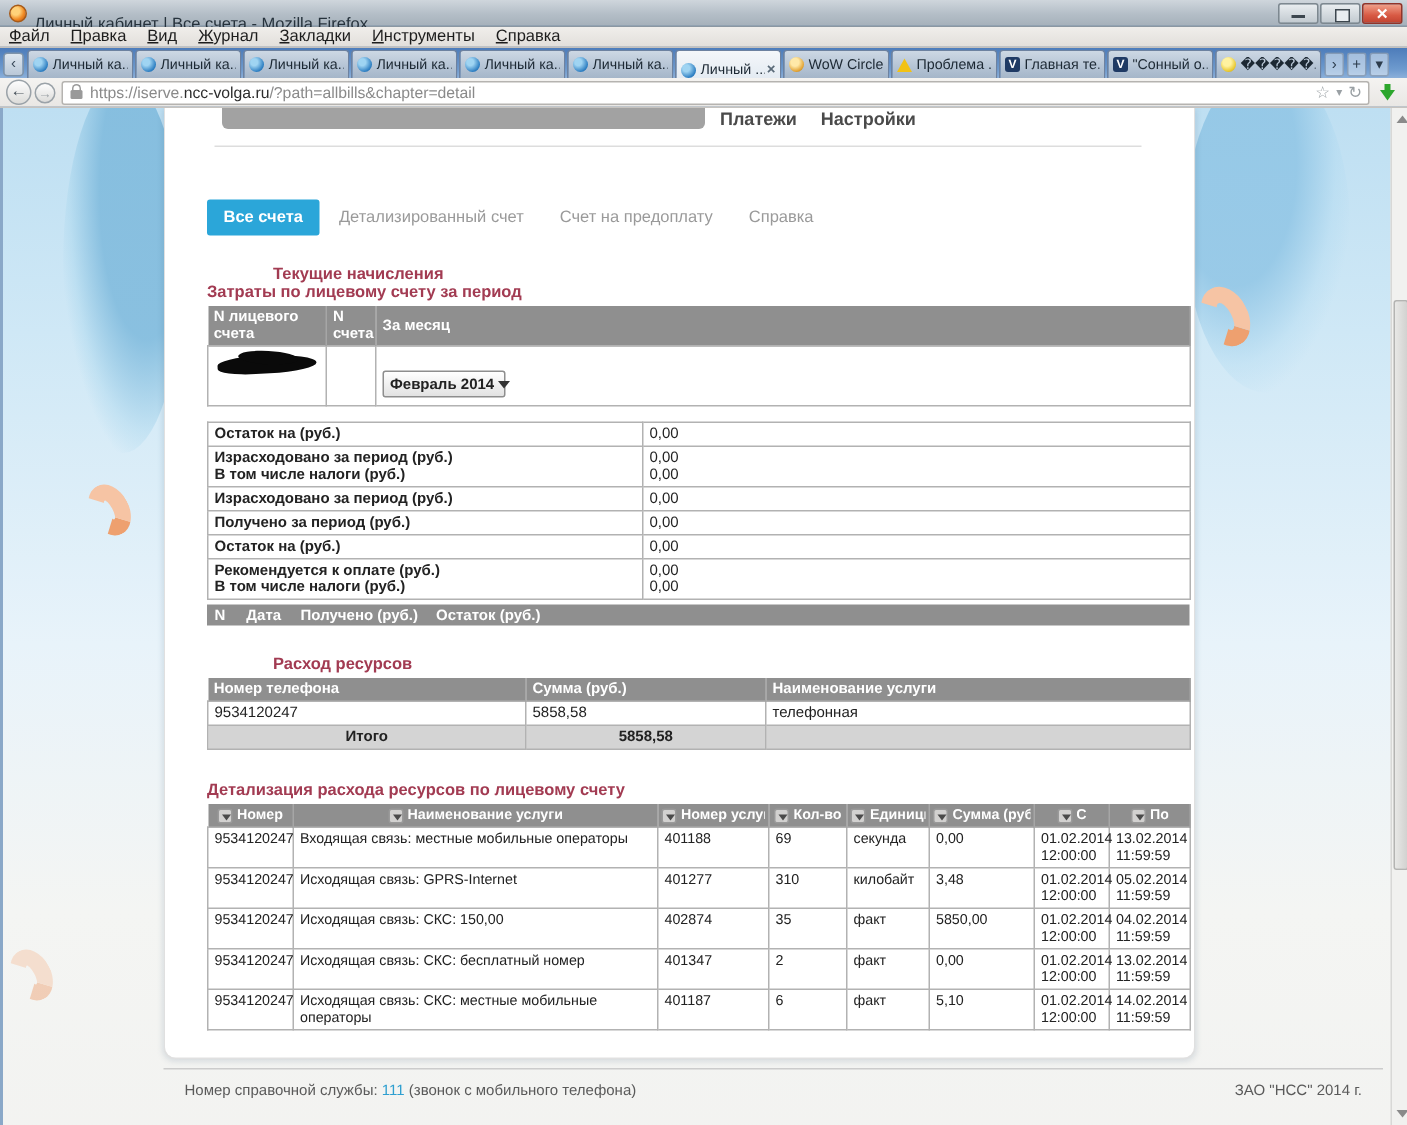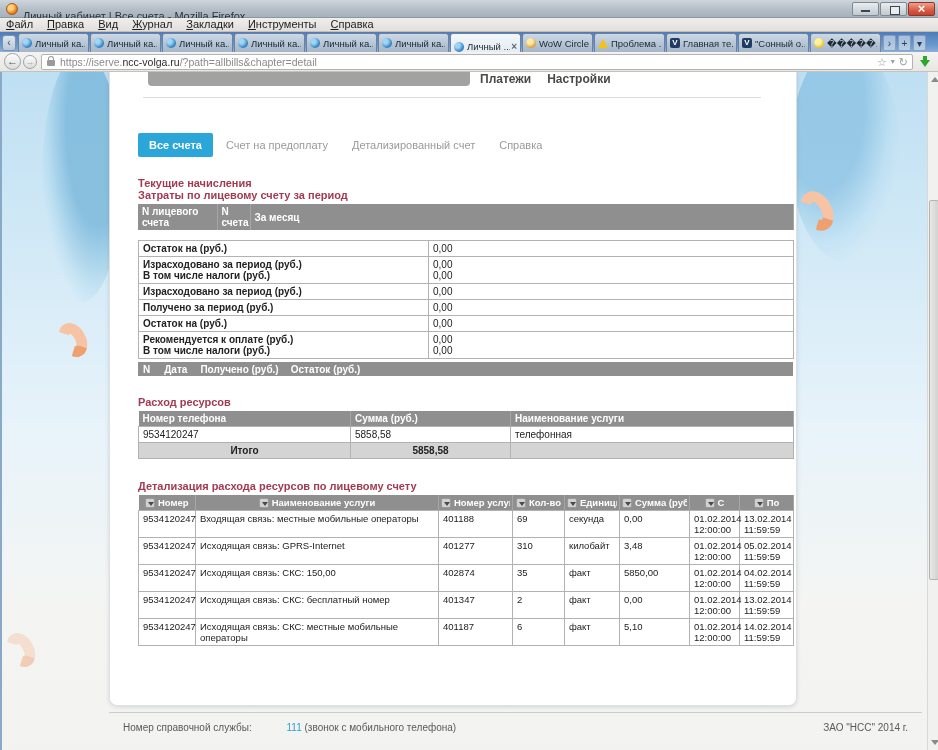--- a/index.html
+++ b/index.html
@@ -115,21 +115,21 @@
     background:#a2a2a2; border-radius:4px; }
   .pagenav { position:absolute; left:342px; top:0; display:flex; gap:16px; }
   .pagenav span { font-size:12px; font-weight:bold; color:#4a4a4a; cursor:pointer; }
   .head-divider { position:absolute; left:5px; right:30px; top:25px; height:1px; background:#ddd; }
 
   .tabbar { margin-top:35px; display:flex; gap:2px; }
   .ptab { font-size:11px; padding:6px 11px; color:#9a9a9a; cursor:pointer; border-radius:2px; white-space:nowrap; }
   .ptab.active { background:#2ba6d9; color:#fff; font-weight:bold; }
 
   .sect-title { font-size:11px; font-weight:bold; color:#a23b52; line-height:12px; }
-  .mt20 { margin-top:20px; } .mt16 { margin-top:16px; } .mt22 { margin-top:21px; }
+  .mt20 { margin-top:20px;margin-left:44px; } .mt16 { margin-top:16px; } .mt22 { margin-top:21px; }
 
   table { border-collapse:collapse; table-layout:fixed; }
   .tbl { width:655px; }
   .tbl th { background:#8f8f8f; color:#fff; font-size:10px; font-weight:bold; text-align:left;
     padding:2px 4px; border-right:1px solid #a6a6a6; height:14px; }
   .tbl td { font-size:10px; color:#222; padding:2px 4px; border:1px solid #b2b2b2; vertical-align:top; white-space:pre-line; }
   .tbl .bold { font-weight:bold; }
   .total-row td { background:#d4d4d4; font-weight:bold; }
   .total-row td:first-child { text-align:center; }
 
@@ -158,21 +158,21 @@
   .sorticon { flex:none; width:10px; height:10px; background:#d2d1d0; border:1px solid #9a9a9a; border-radius:2px;
     position:relative; cursor:pointer; }
   .sorticon::before { content:""; position:absolute; left:2px; top:3px;
     border-left:3px solid transparent; border-right:3px solid transparent; border-top:4px solid #4a4a4a; }
   .dtbl td { font-size:9.5px; }
 
   
   .pfooter { position:absolute; left:107px; right:18px; top:640px; border-top:1px solid #ccc;
     padding:9px 14px 0 14px; display:flex; justify-content:space-between; }
   .pfooter .fl, .pfooter .fr { font-size:10px; color:#5a5a5a; }
-  .pfooter .phone { color:#2e9fd0;margin-left:32px; }
+  .pfooter .phone { color:#2e9fd0; }
 </style>
 </head>
 <body>
 
 <div class="titlebar">
   <span class="fx-logo"></span>
   <span class="wtitle">Личный кабинет | Все счета - Mozilla Firefox</span>
   <div class="winbtns">
     <div class="winbtn min"></div>
     <div class="winbtn restore"></div>
@@ -276,39 +276,49 @@
       <div class="graybar"></div>
       <div class="pagenav">
         <span>Платежи</span>
         <span>Настройки</span>
       </div>
       <div class="head-divider"></div>
     </div>
 
     <div class="tabbar">
       <span class="ptab active">Все счета</span>
+      <span class="ptab">Детализированный счет</span>
       <span class="ptab">Счет на предоплату</span>
-      <span class="ptab">Детализированный счет</span>
       <span class="ptab">Справка</span>
     </div>
 
     <div class="sect-title mt20">Текущие начисления</div>
     <div class="sect-title">Затраты по лицевому счету за период</div>
 
     <table class="tbl" style="margin-top:3px">
       <colgroup>
           <col style="width:79px">
           <col style="width:33px">
           <col style="width:543px">
         </colgroup>
       <tbody>
           <tr>
         <th>N лицевого счета</th>
         <th>N счета</th>
         <th>За месяц</th>
+      </tr>
+      <tr>
+        <td><div class="scribble"></div></td>
+        <td></td>
+        <td>
+          <div class="month-dd">
+            <span class="mlabel">Февраль 2014</span>
+            <span class="dd-arrow"></span>
+          </div>
+        </td>
       </tr>
     </tbody>
       </table>
 
     <table class="tbl" style="margin-top:10px">
       <colgroup>
           <col style="width:290px">
           <col style="width:365px">
         </colgroup>
       <tbody>

